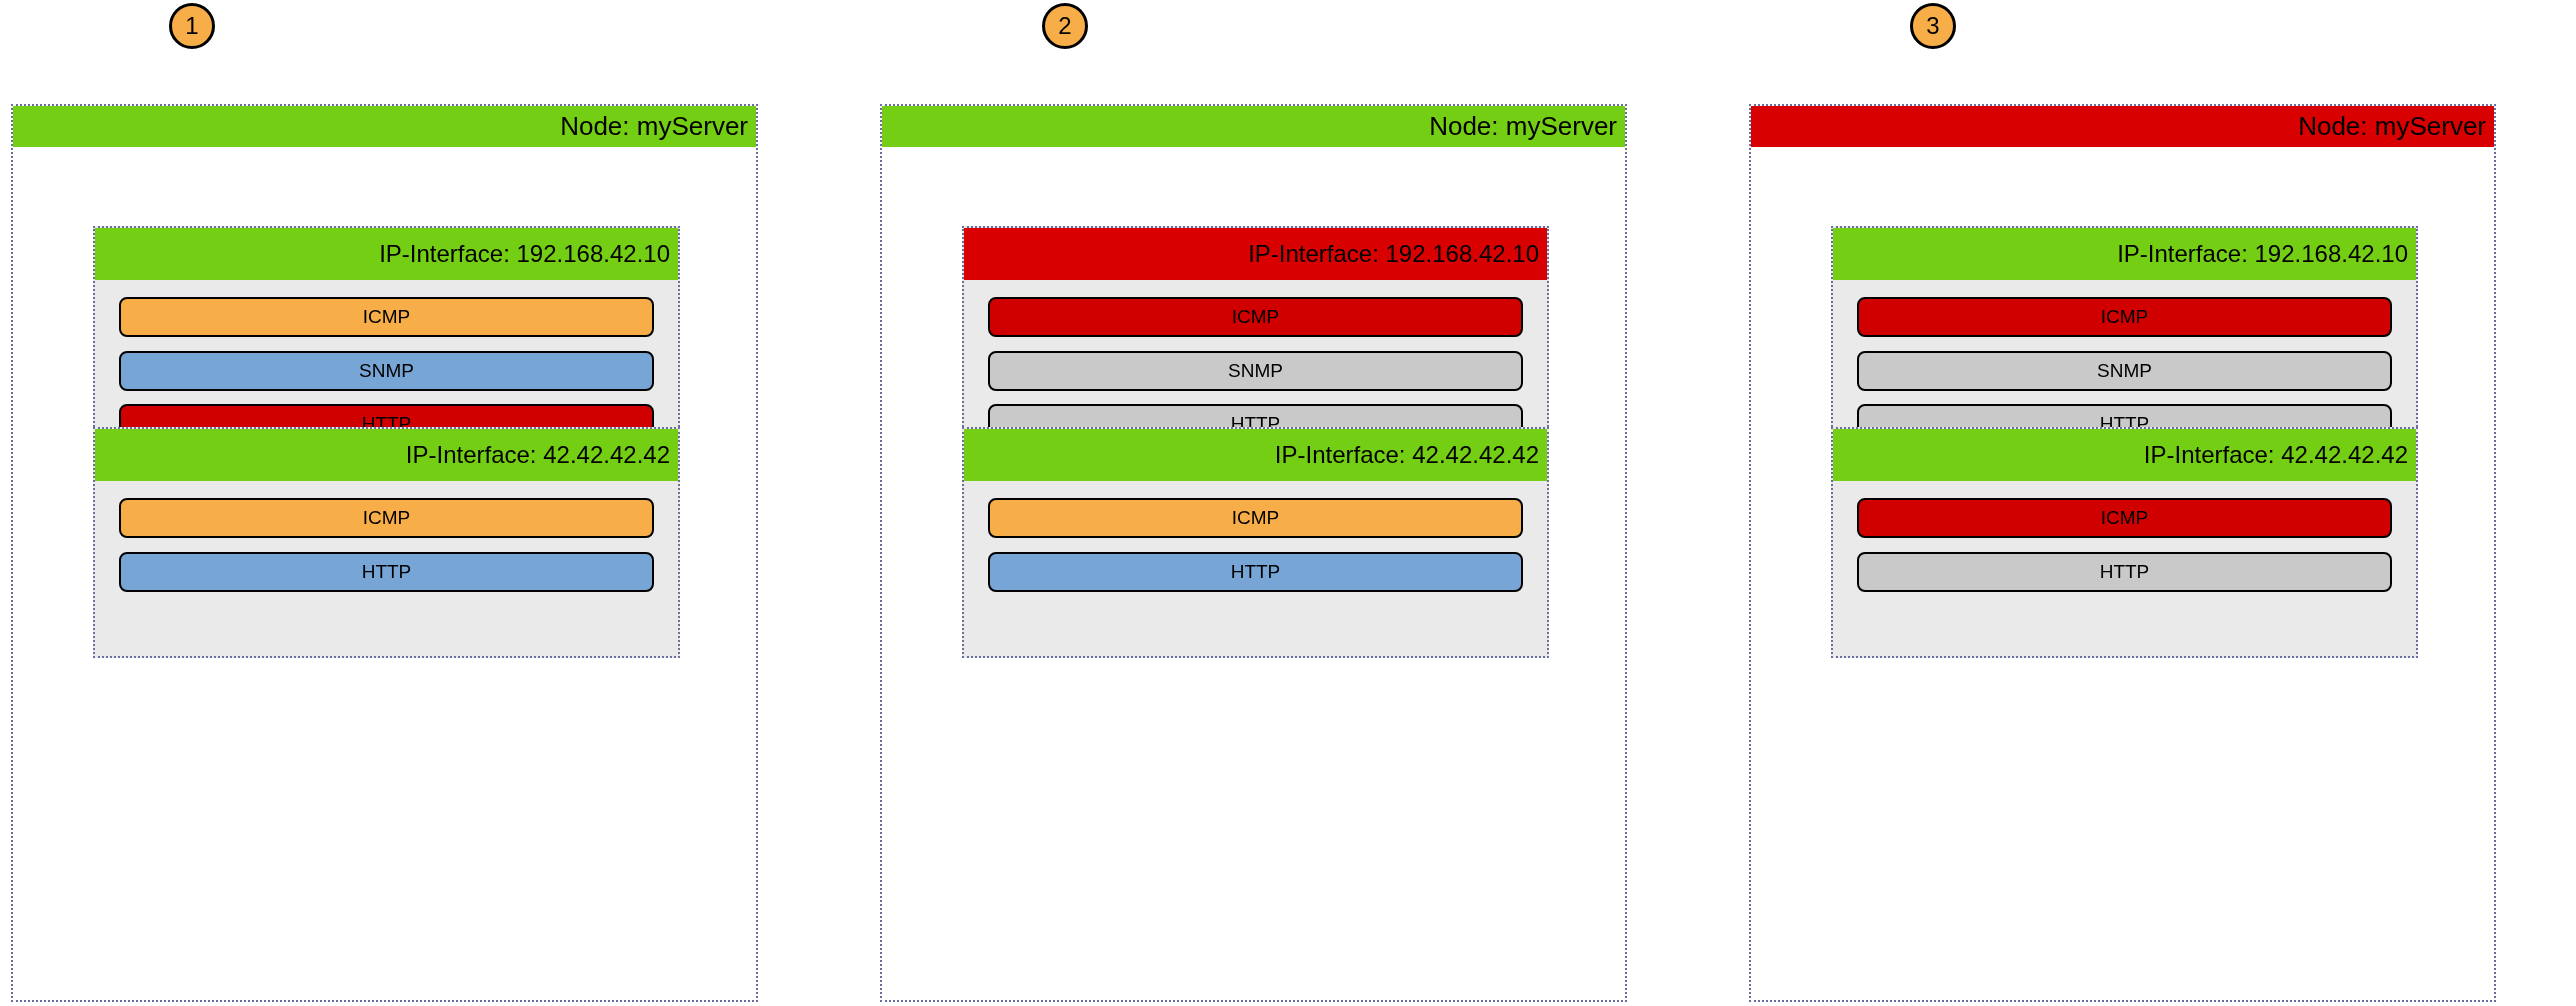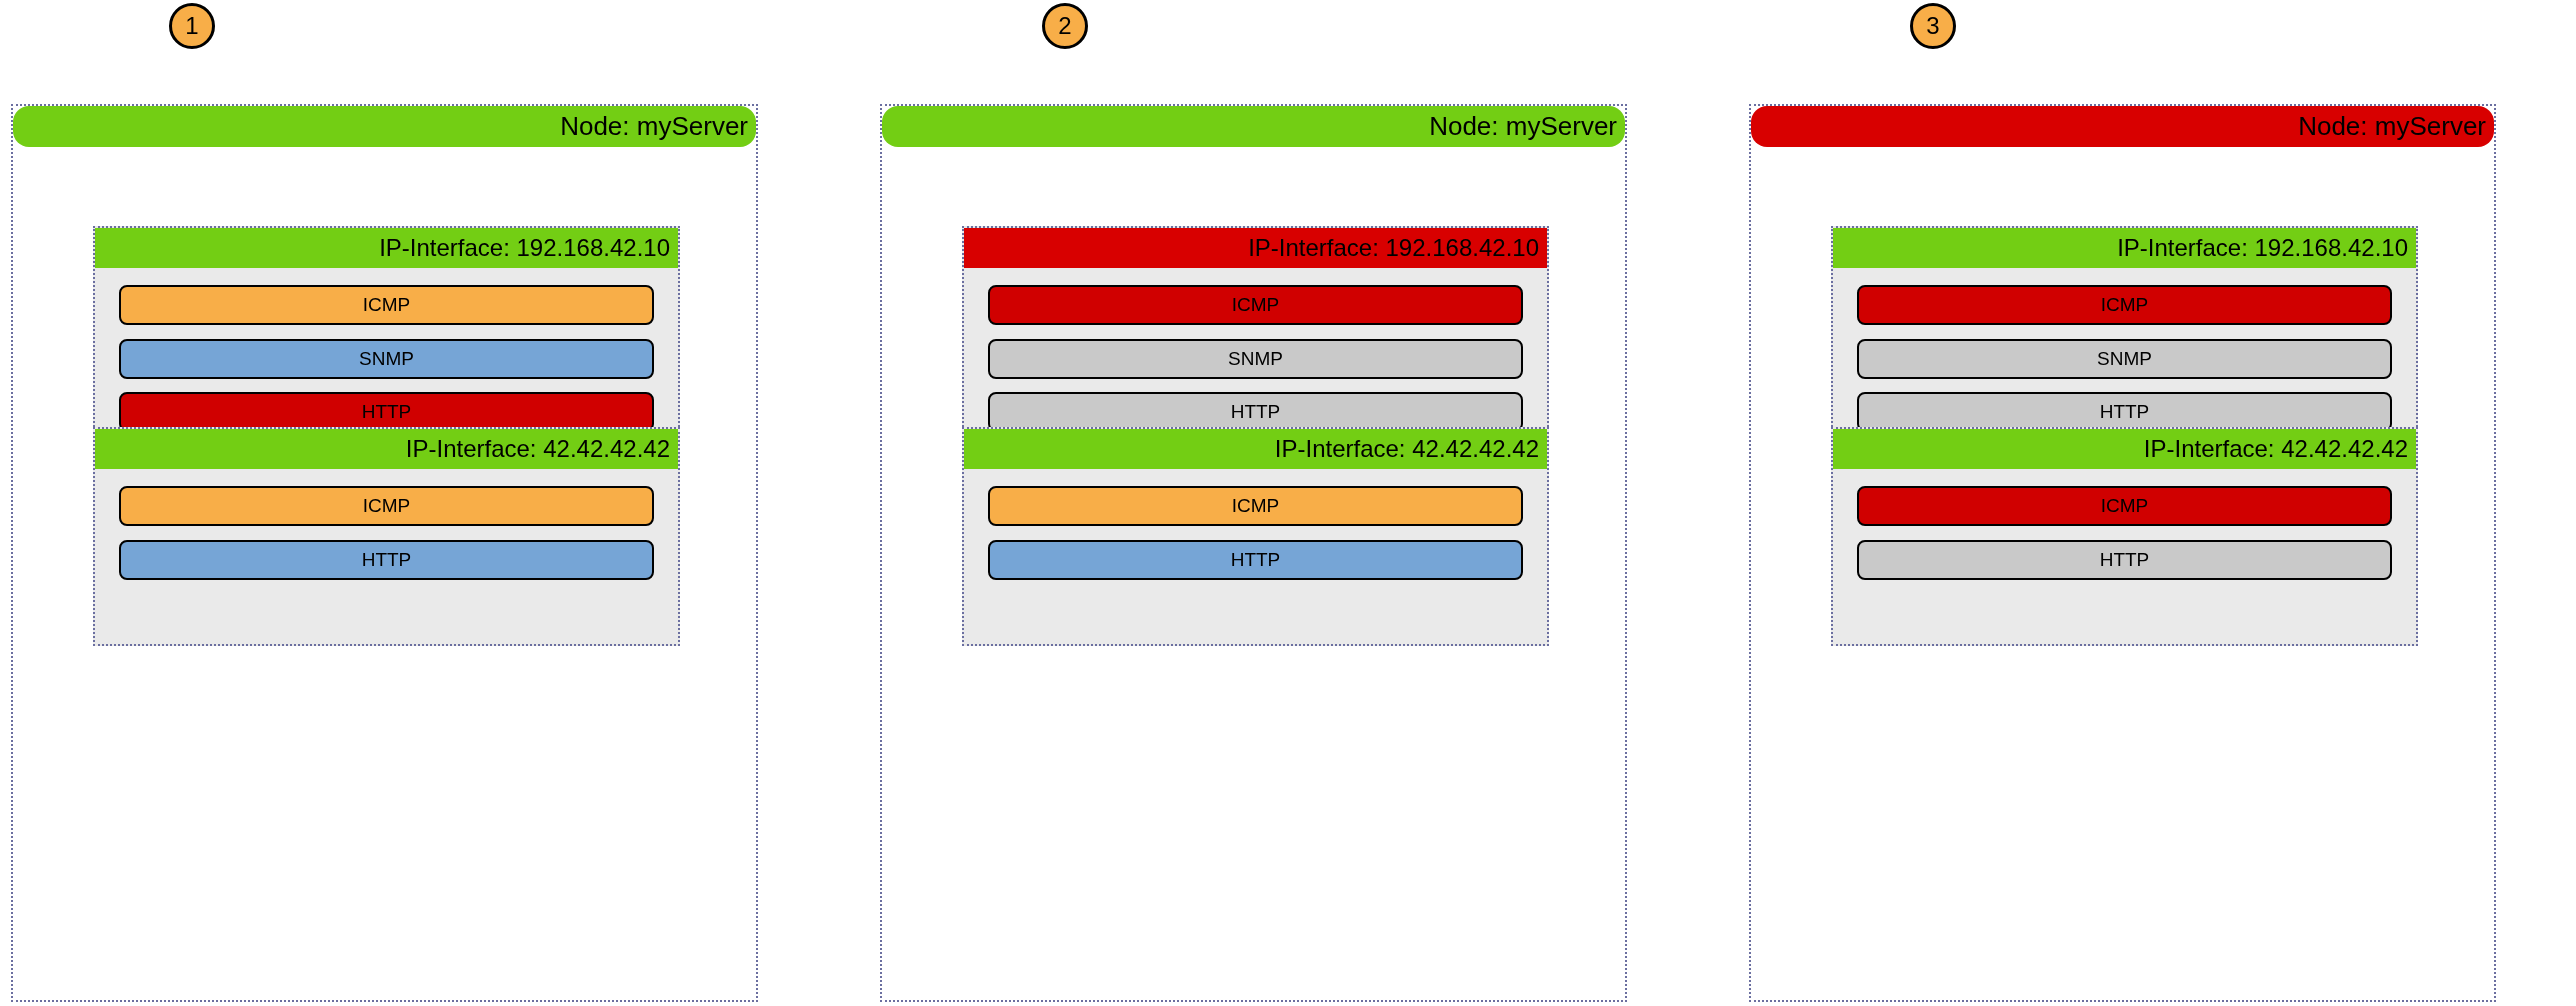--- a/index.html
+++ b/index.html
@@ -54,34 +54,33 @@
     right: 0;
     height: 41px;
     display: flex;
     align-items: center;
     justify-content: flex-end;
     padding-right: 8px;
     box-sizing: border-box;
     font-size: 26px;
     color: #000000;
     white-space: nowrap;
-    border-radius: 16px;
   }
   .status-green { background: #73CE14; }
   .status-red   { background: #D80000; }
 
   
   .iface-group {
     position: absolute;
     border: 2.4px dotted #6B6FA0;
     box-sizing: border-box;
     background: #EAEAEA;
   }
   .iface-header {
-    height: 40px;
+    height: 52px;
     display: flex;
     align-items: center;
     justify-content: flex-end;
     padding-right: 8px;
     box-sizing: border-box;
     font-size: 24px;
     color: #000000;
     white-space: nowrap;
   }
   .iface-body {

